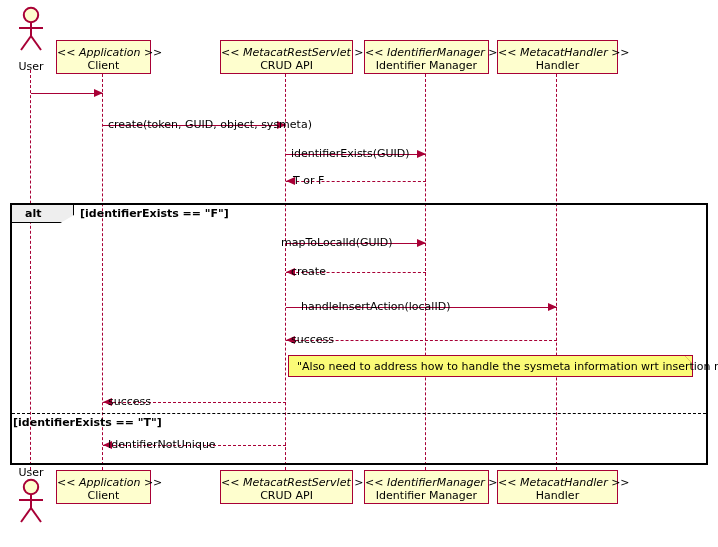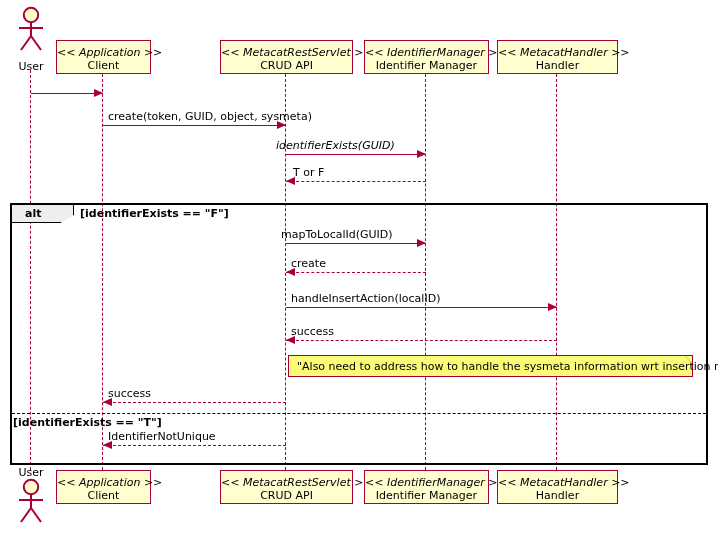--- a/index.html
+++ b/index.html
@@ -67,20 +67,21 @@
     border-top: 1.5px solid #A80036;
   }
   .msg-line.ret {
     border-top: 1.5px dashed #A80036;
   }
   .msg-label {
     position: absolute;
     font-size: 11px;
     color: #000000;
     white-space: nowrap;
+    margin-top: 8px;
   }
   .arrowhead {
     position: absolute;
     width: 0; height: 0;
   }
   .arrowhead.right {
     border-top: 4.5px solid transparent;
     border-bottom: 4.5px solid transparent;
     border-left: 9px solid #A80036;
   }
@@ -225,33 +226,33 @@
     <div class="frag-guard" style="left: 80px; top: 207px;">[identifierExists == "F"]</div>
     <div class="frag-divider" style="left: 12px; top: 413px; width: 694px;"></div>
     <div class="frag-guard" style="left: 13px; top: 416px;">[identifierExists == "T"]</div>
     <div class="msg-line" style="left: 31px; top: 93px; width: 72px;"></div>
     <div class="arrowhead right" style="left: 94px; top: 89.3px;"></div>
     <div class="msg-line" style="left: 103px; top: 125px; width: 183px;"></div>
     <div class="arrowhead right" style="left: 277px; top: 121.3px;"></div>
     <div class="msg-label" style="left: 108px; top: 110px;">create(token, GUID, object, sysmeta)</div>
     <div class="msg-line" style="left: 286px; top: 154px; width: 140px;"></div>
     <div class="arrowhead right" style="left: 417px; top: 150.3px;"></div>
-    <div class="msg-label" style="left: 276px; top: 139px; font-style: italic;">identifierExists(GUID)</div>
+    <div class="msg-label" style="left: 291px; top: 139px;">identifierExists(GUID)</div>
     <div class="msg-line ret" style="left: 286px; top: 181px; width: 140px;"></div>
     <div class="arrowhead left" style="left: 286px; top: 177.3px;"></div>
     <div class="msg-label" style="left: 293px; top: 166px;">T or F</div>
     <div class="msg-line" style="left: 286px; top: 243px; width: 140px;"></div>
     <div class="arrowhead right" style="left: 417px; top: 239.3px;"></div>
     <div class="msg-label" style="left: 281px; top: 228px;">mapToLocalId(GUID)</div>
     <div class="msg-line ret" style="left: 286px; top: 272px; width: 140px;"></div>
     <div class="arrowhead left" style="left: 286px; top: 268.3px;"></div>
     <div class="msg-label" style="left: 291px; top: 257px;">create</div>
     <div class="msg-line" style="left: 286px; top: 307px; width: 271px;"></div>
     <div class="arrowhead right" style="left: 548px; top: 303.3px;"></div>
-    <div class="msg-label" style="left: 291px; top: 292px;">handleInsertAction(localID)</div>
+    <div class="msg-label" style="left: 301px; top: 292px;">handleInsertAction(localID)</div>
     <div class="msg-line ret" style="left: 286px; top: 340px; width: 271px;"></div>
     <div class="arrowhead left" style="left: 286px; top: 336.3px;"></div>
     <div class="msg-label" style="left: 291px; top: 325px;">success</div>
     <div class="msg-line ret" style="left: 103px; top: 402px; width: 183px;"></div>
     <div class="arrowhead left" style="left: 103px; top: 398.3px;"></div>
     <div class="msg-label" style="left: 108px; top: 387px;">success</div>
     <div class="msg-line ret" style="left: 103px; top: 445px; width: 183px;"></div>
     <div class="arrowhead left" style="left: 103px; top: 441.3px;"></div>
     <div class="msg-label" style="left: 108px; top: 430px;">IdentifierNotUnique</div>
     <div class="note" style="left: 288px; top: 355px; width: 405px; height: 22px;">"Also need to address how to handle the sysmeta information wrt insertion methods"</div>

